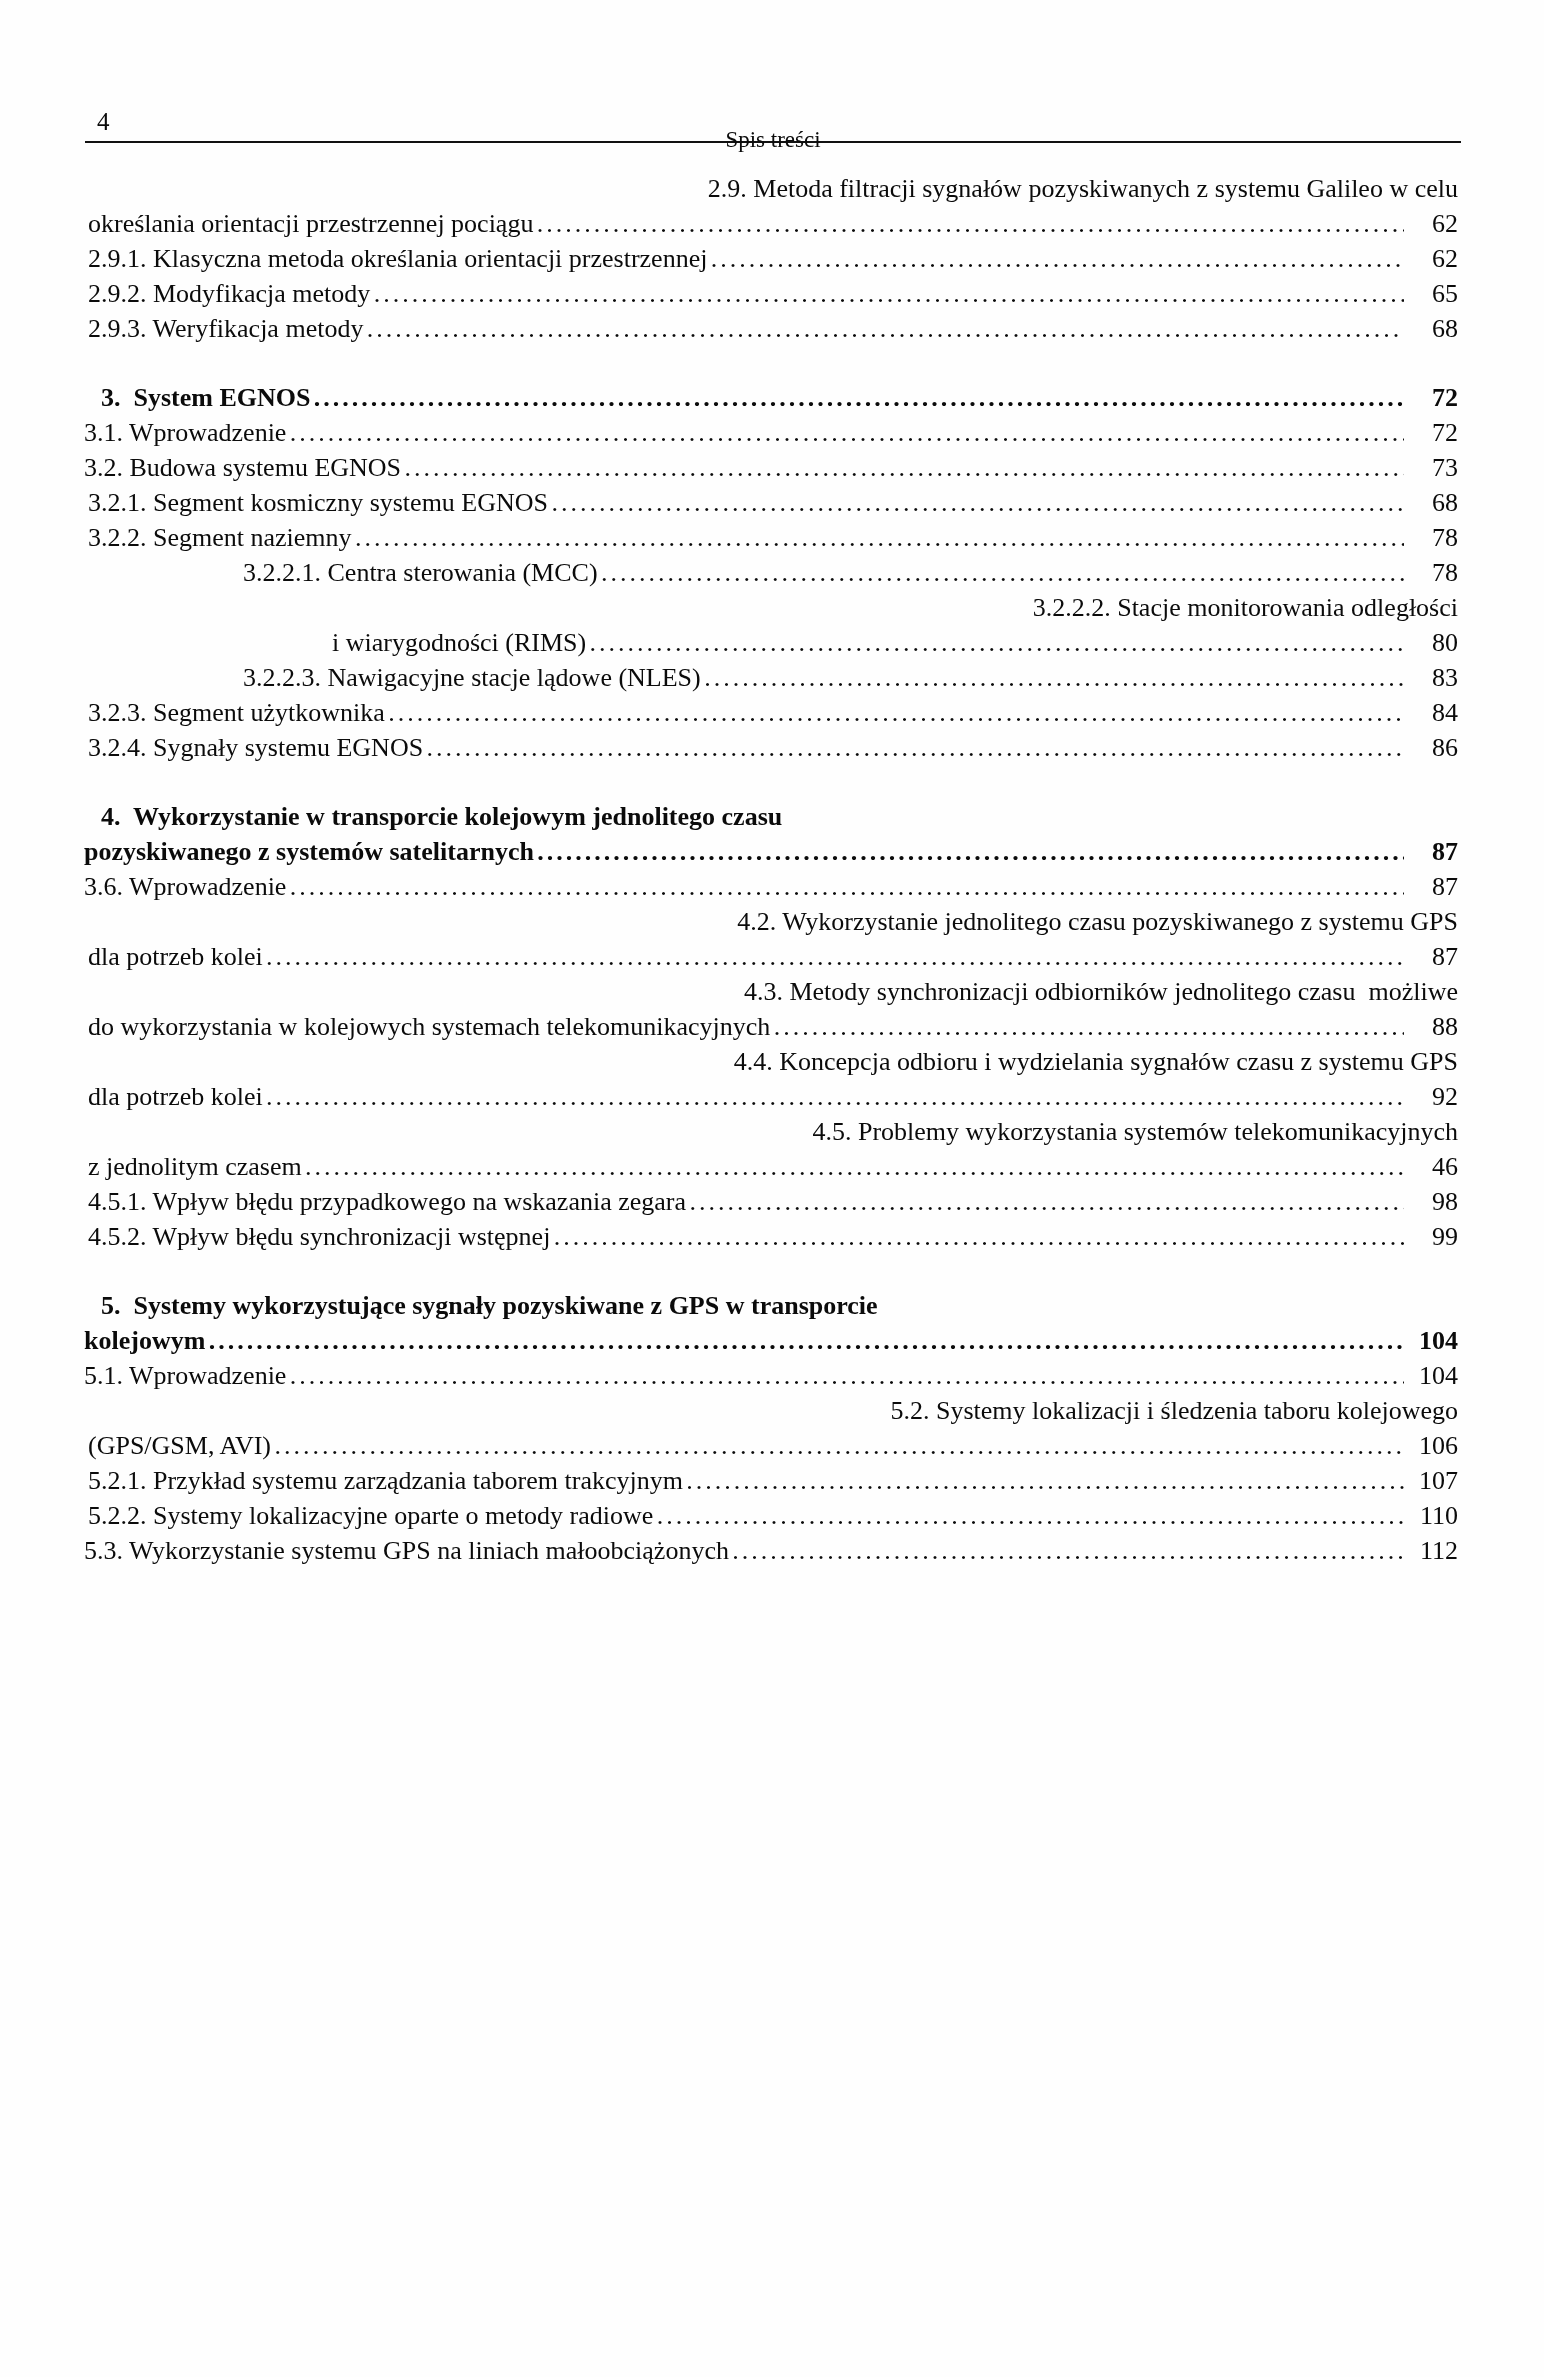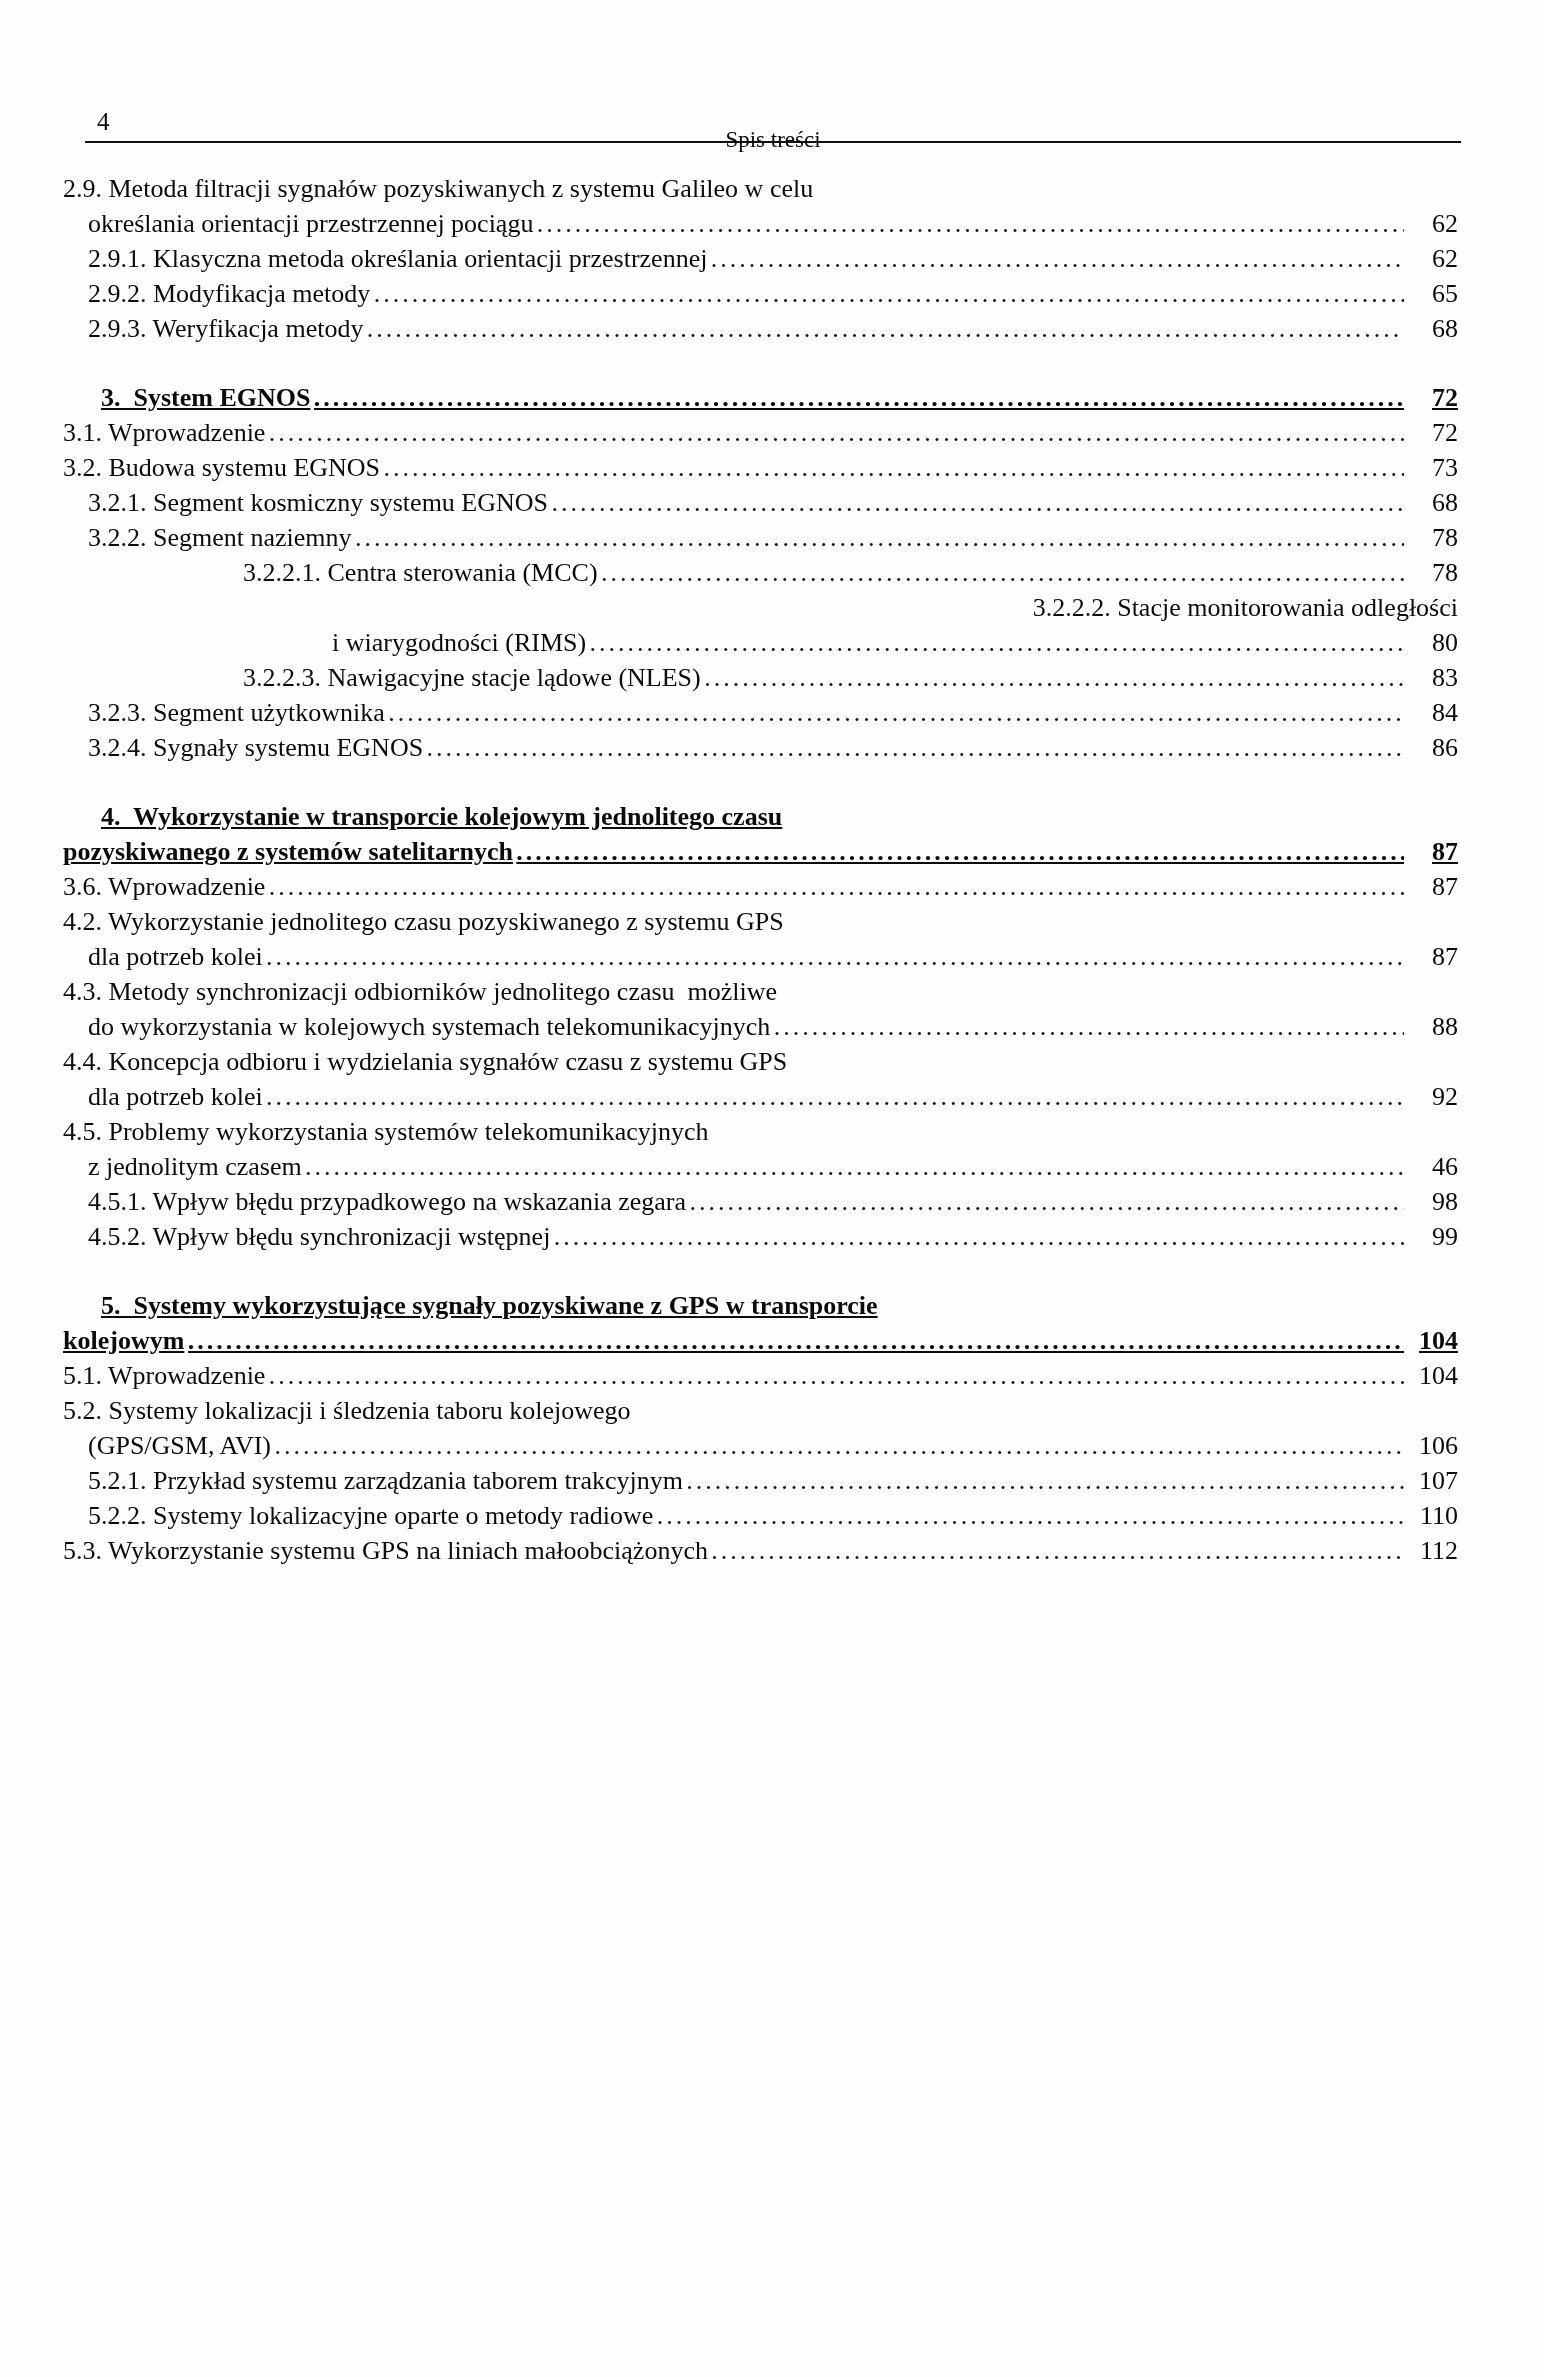--- a/index.html
+++ b/index.html
@@ -45,41 +45,41 @@
     left: 0;
     right: 0;
   }
   .line {
     display: flex;
     align-items: baseline;
     font-size: 26px;
     line-height: 35px;
     padding-right: 86px;
   }
-  .line.bold { font-weight: bold; text-decoration: underline; }
+  .line.bold { font-weight: bold; }
   .line.gap  { margin-top: 34px; }
   .t { white-space: pre; }
   .dots {
     flex: 1 1 auto;
     overflow: hidden;
     white-space: nowrap;
     margin: 0 6.8px 0 3.4px;
   }
   .dots::after {
     content: "........................................................................................................................................................................................................";
     letter-spacing: 3px;
   }
   .pg {
     flex: 0 0 auto;
     min-width: 47px;
     text-align: right;
     white-space: nowrap;
   }
   .ind0 { padding-left: 101px; }
-  .ind1 { padding-left: 63px; }
+  .ind1 { padding-left: 84px; justify-content: flex-end; }
   .ind2 { padding-left: 88px; }
   .ind3 { padding-left: 243px; justify-content: flex-end; }
   .ind4 { padding-left: 332px; }
 </style>
 </head>
 <body>
 
 <div class="page">
 
   <div class="header">

